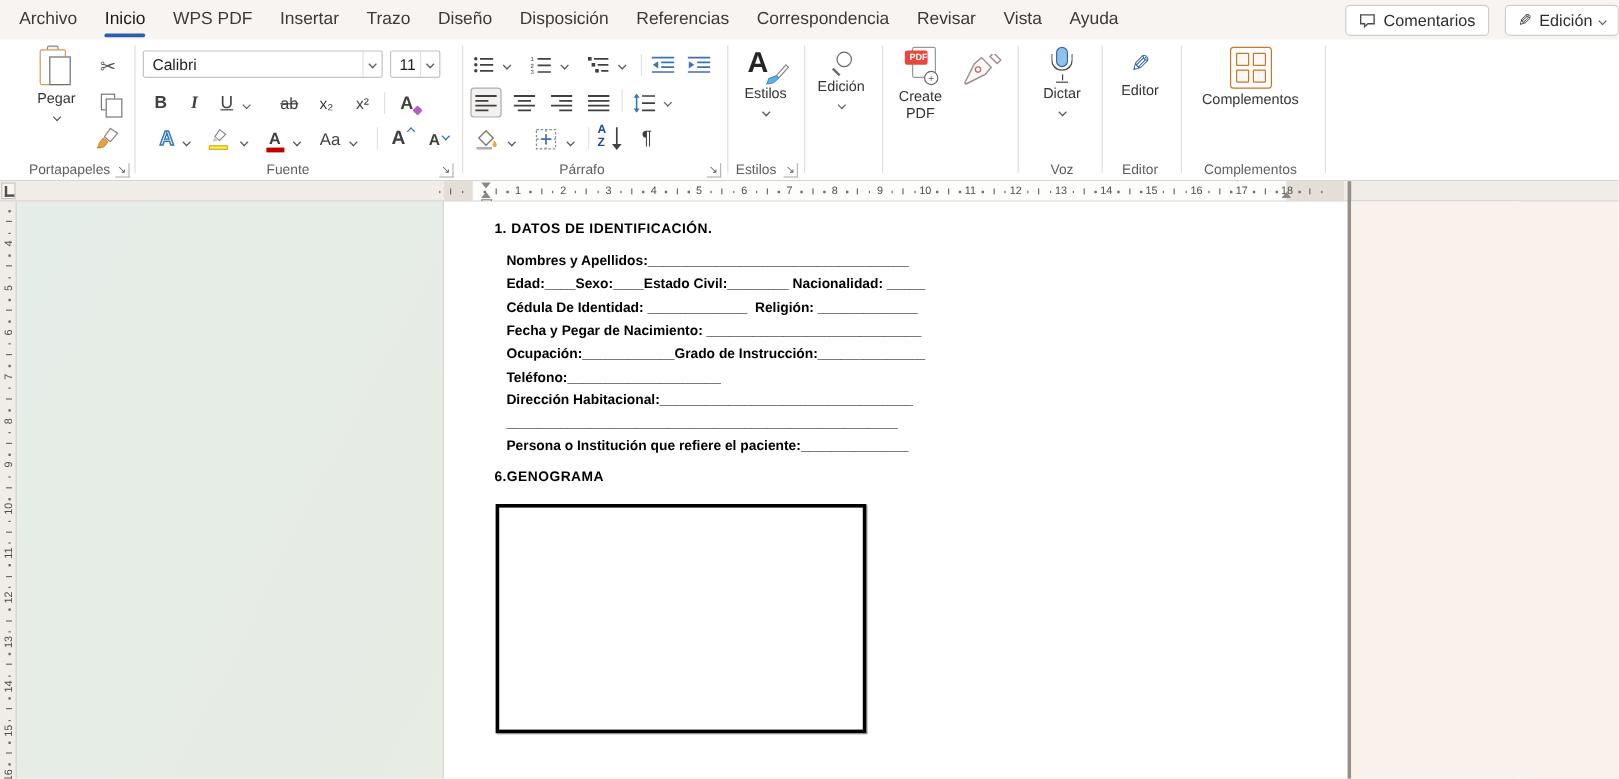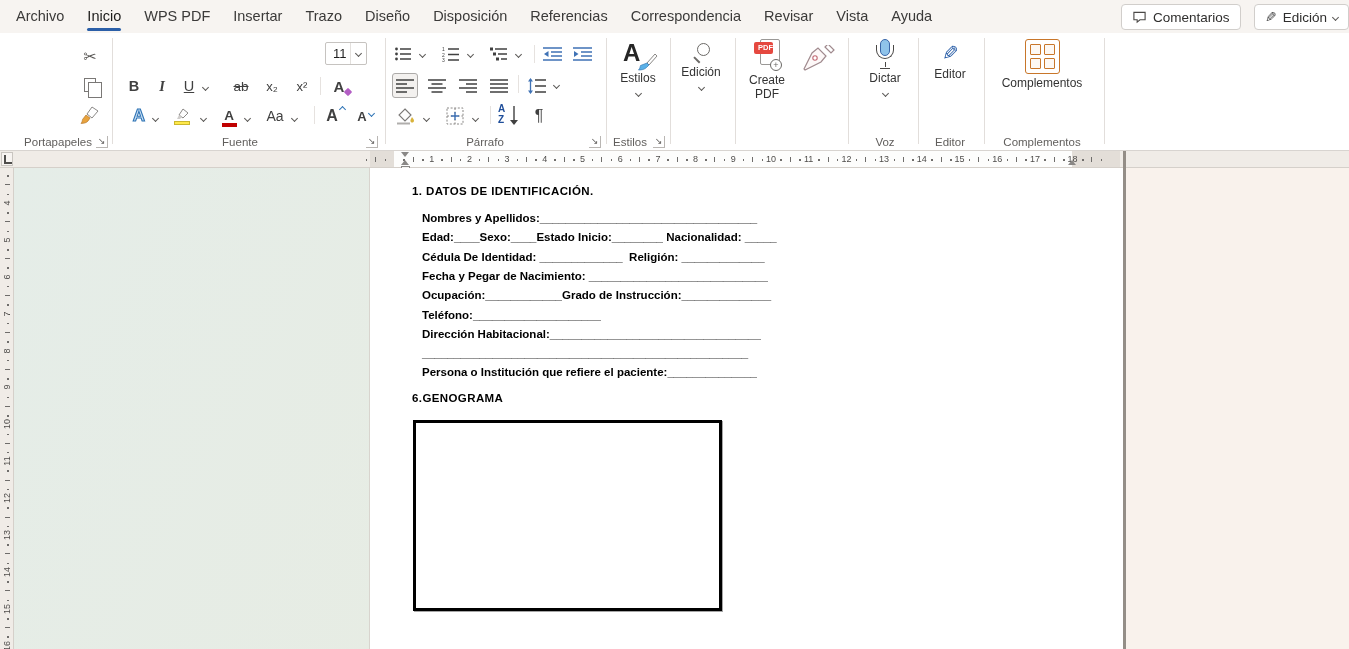--- a/index.html
+++ b/index.html
@@ -155,36 +155,51 @@
 
   <div class="abs topbtn" id="editmode-btn">
     <span class="icontxt" style="font-size:14px; transform:scaleX(-1); display:inline-block;">✎</span>
     <span>Edición</span>
     <span class="chev"></span>
   </div>
 </div>
 
 <div class="abs" id="ribbon">
 
+  <div class="bigbtn" style="left:18px;">
+    <div class="clipboard">
+      <div class="cliptop"></div>
+        <div class="board"></div>
+        <div class="sheet"></div>
+    </div>
+    <div class="lbl">Pegar</div>
+    <span class="chev"></span>
+  </div>
   <div class="rbtn smallcol" style="left:78px; top:12px;">
     <span style="font-size:16px; color:#5a5856;">✂</span>
   </div>
   <div class="rbtn smallcol" style="left:78px; top:41px;">
     <div class="copyicon"></div>
   </div>
   <div class="rbtn smallcol" style="left:78px; top:71px;">
     <svg width="20" height="18" viewBox="0 0 20 18">
       <path d="M12 1l6 4-6 7-5-4z" fill="#fff" stroke="#8a8886" stroke-width="1"></path>
       <path d="M6 9l4 3-2 3c-1.5 1.8-4 2.4-7 2.4 1.2-1.3 1.2-2.6 1.6-4z" fill="#e8a33d" stroke="#b5762a" stroke-width=".7"></path>
     </svg>
   </div>
   <div class="gcap" style="left:12px; width:92px;">Portapapeles</div>
   <div class="launcher" style="left:96px;">↘</div>
   <div class="gsep" style="left:112px;"></div>
 
+  <div class="combo" style="left:119px; width:200px;">
+    <span class="val">Calibri</span>
+    <span class="dd">
+        <span class="chev"></span>
+      </span>
+  </div>
   <div class="combo" style="left:325px; width:42px;">
     <span class="val">11</span>
     <span class="dd">
         <span class="chev"></span>
       </span>
   </div>
 
   <div class="rbtn" style="left:124px; top:42px; width:20px; height:22px;">
       <span class="fg">B</span>
     </div>
@@ -532,21 +547,21 @@
   <div class="ind-tri-up" style="left:400.5px; top:9px;"></div>
   <div class="ind-box" style="left:400.5px; top:14.5px;"></div>
   <div class="ind-tri-up" style="left:1067.5px; top:9px;"></div>
 </div>
 
 <div class="abs" id="doccanvas">
   <div id="page">
     <div class="dochead" style="top:17px;">1. DATOS DE IDENTIFICACIÓN.</div>
     <div id="doclines">
         <div class="docline" style="top: 44px;">Nombres y Apellidos:__________________________________</div>
-        <div class="docline" style="top: 63.3px;">Edad:____Sexo:____Estado Inicio:________ Nacionalidad: _____</div>
+        <div class="docline" style="top: 63.3px;">Edad:____Sexo:____Estado Civil:________ Nacionalidad: _____</div>
         <div class="docline" style="top: 82.6px;">Cédula De Identidad: _____________  Religión: _____________</div>
         <div class="docline" style="top: 101.9px;">Fecha y Pegar de Nacimiento: ____________________________</div>
         <div class="docline" style="top: 121.2px;">Ocupación:____________Grado de Instrucción:______________</div>
         <div class="docline" style="top: 140.5px;">Teléfono:____________________</div>
         <div class="docline" style="top: 159.8px;">Dirección Habitacional:_________________________________</div>
         <div class="docline" style="top: 179.1px;">___________________________________________________</div>
         <div class="docline" style="top: 198.4px;">Persona o Institución que refiere el paciente:______________</div>
       </div>
     <div class="dochead" style="top:224px;">6.GENOGRAMA</div>
     <div id="genobox"></div>

